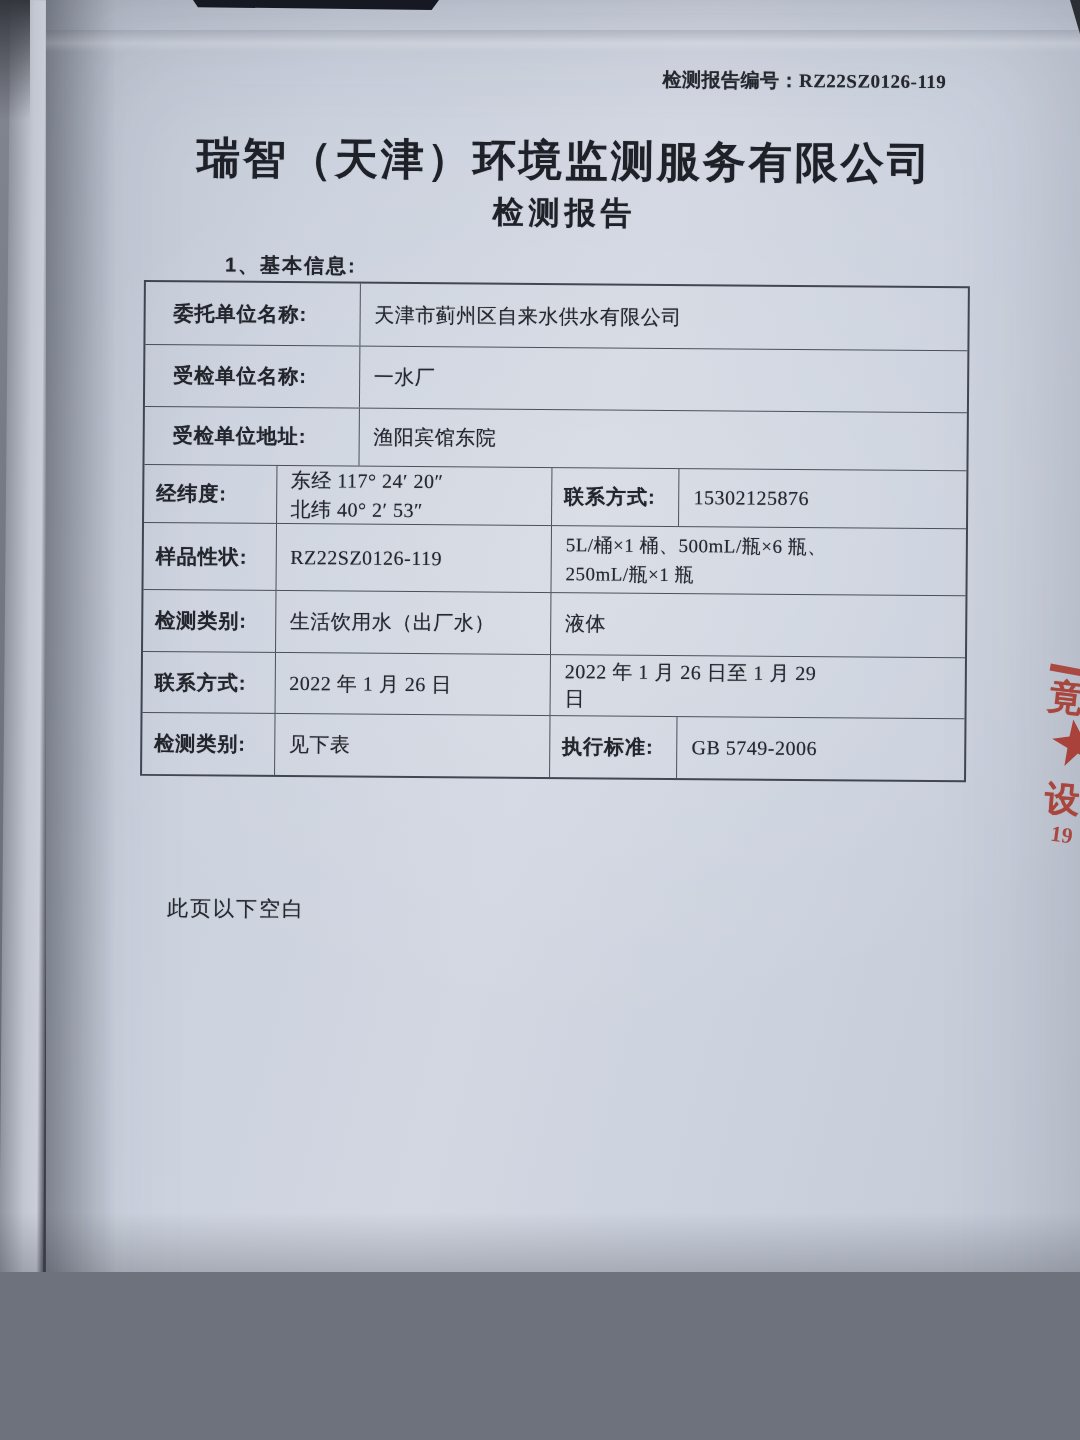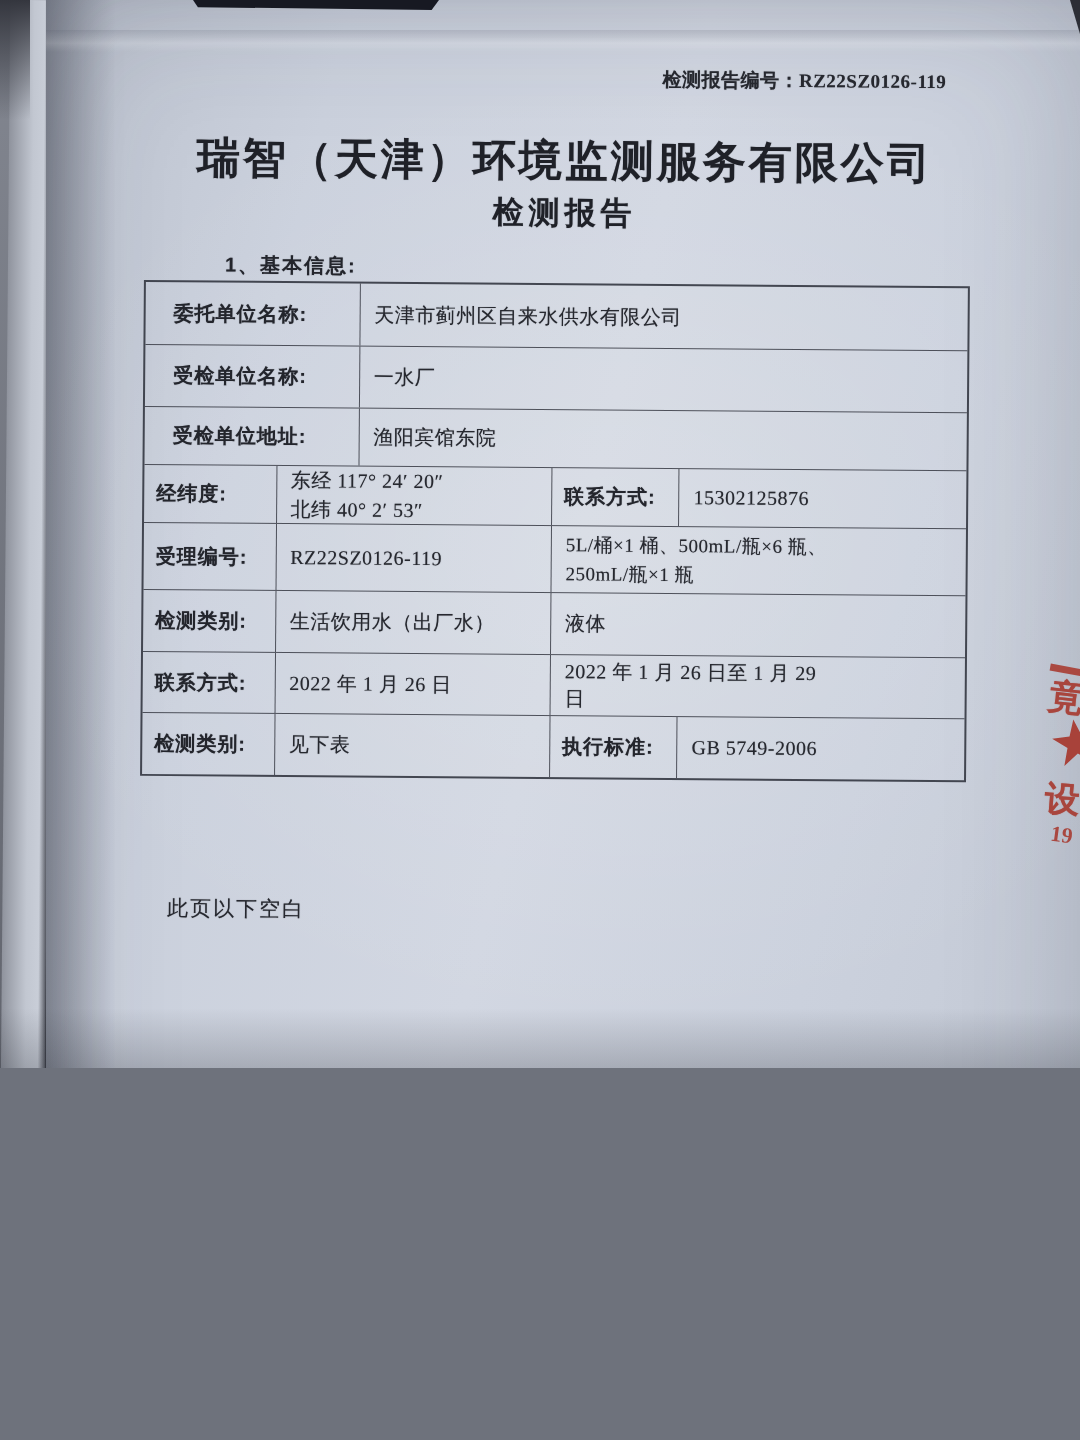--- a/index.html
+++ b/index.html
@@ -1,19 +1,19 @@
 <!DOCTYPE html>
 <html lang="zh"><head>
 <meta charset="utf-8">
 <style>
   * { margin:0; padding:0; box-sizing:border-box; }
   html,body { width:1080px; height:1440px; overflow:hidden; }
   body { background:#6e727c; font-family:"Liberation Serif", serif; }
 
-  .photo { position:relative; width:1080px; height:1068px;
+  .photo { position:relative; width:1080px; height:1272px;
            background:linear-gradient(to bottom, #83879- , #6a6e78);
            background:linear-gradient(to bottom, #838791, #62656e); overflow:hidden; }
 
   
   .under-page { position:absolute; left:4px; top:0; width:44px; height:1440px;
                 background:linear-gradient(to right, #8f939d, #c2c7d1 55%, #cdd2dc);
                 transform:rotate(0.5deg); }
   
   .crease { position:absolute; left:40px; top:-10px; width:14px; height:1470px;
             background:linear-gradient(to right, rgba(40,42,50,0), rgba(45,47,56,.78) 55%, rgba(45,47,56,0));
@@ -168,21 +168,21 @@
         <div class="t-cell f-l2">
           <span class="lbl txt">联系方式:</span>
         </div>
         <div class="t-cell f-v2">
           <span class="val txt">15302125876</span>
         </div>
       </div>
 
       <div class="t-row" style="height:67px;">
         <div class="t-cell f-l1">
-          <span class="lbl txt">受理编号:</span>
+          <span class="lbl txt">样品性状:</span>
         </div>
         <div class="t-cell f-v1">
           <span class="val txt">RZ22SZ0126-119</span>
         </div>
         <div class="t-cell f-v2">
           <span class="val small txt">5L/桶×1 桶、500mL/瓶×6 瓶、250mL/瓶×1 瓶</span>
         </div>
       </div>
 
       <div class="t-row" style="height:62px;">

